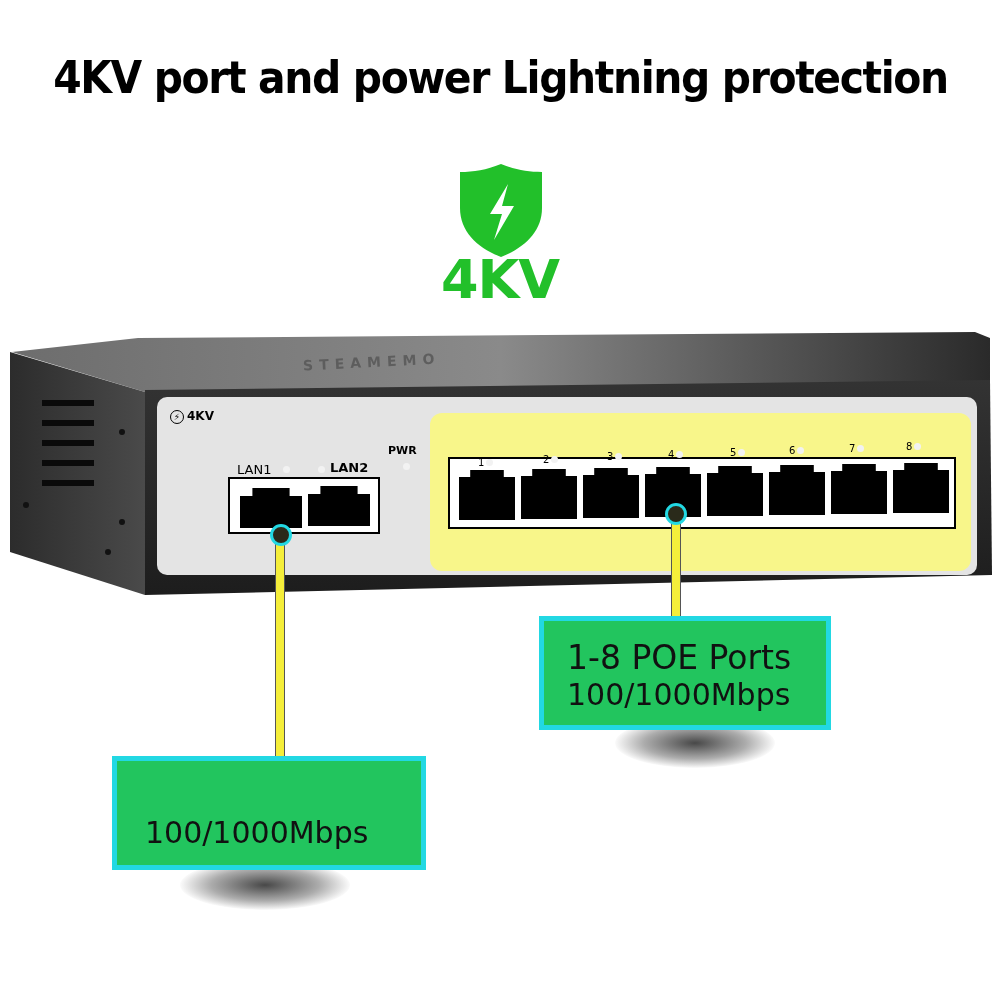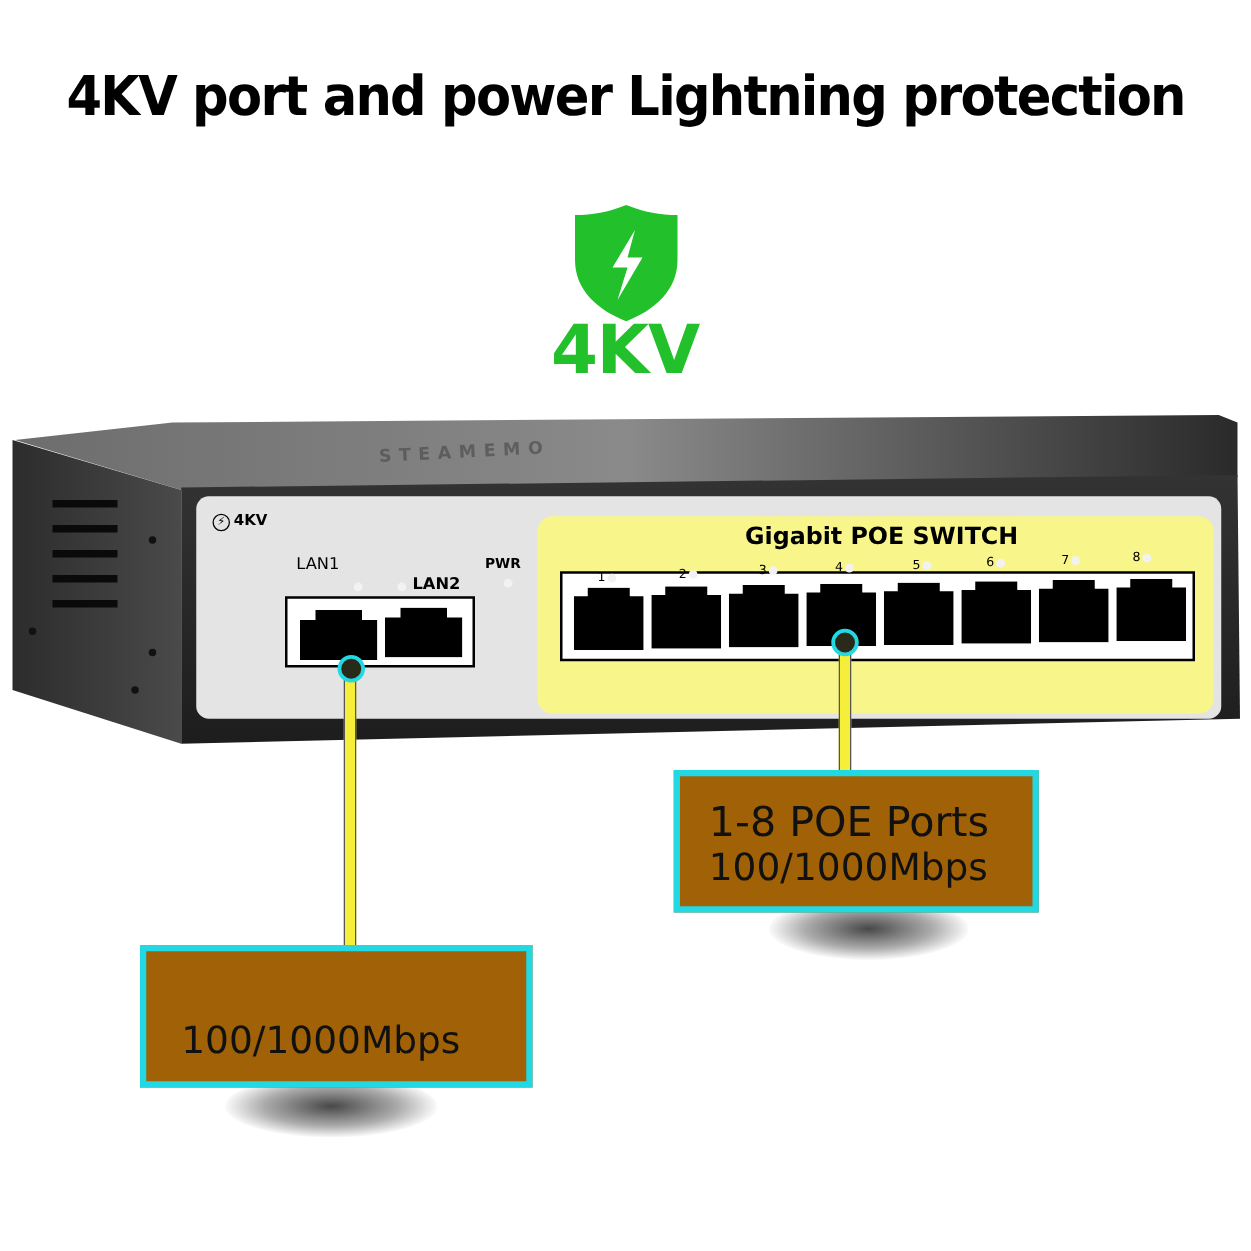--- a/index.html
+++ b/index.html
@@ -8,21 +8,21 @@
   .shield { position:absolute; left:458px; top:162px; width:86px; height:96px; }
   .kv-big { position:absolute; left:420px; top:248px; width:160px; text-align:center; font-family:"DejaVu Sans", sans-serif; font-weight:bold; font-size:54px; color:#22c02a; letter-spacing:-1px; }
 
   
   .device { position:absolute; left:0; top:0; width:1001px; height:1001px; }
   .lbl { position:absolute; font-family:"DejaVu Sans", sans-serif; font-weight:bold; color:#000; }
   .port-num { position:absolute; font-size:10px; color:#000; font-family:"DejaVu Sans", sans-serif; }
   .led { position:absolute; width:7px; height:7px; border-radius:50%; background:#f2f2f2; }
   .rj45 { position:absolute; background:#000; }
 
-  .callout { position:absolute; border:5px solid #22d8e3; background:#a16207; box-sizing:border-box; }
+  .callout { position:absolute; border:5px solid #22d8e3; background:#22c55e; box-sizing:border-box; }
   .callout .t1 { position:absolute; font-family:"DejaVu Sans", sans-serif; font-size:33px; color:#111; white-space:nowrap; }
   .callout .t2 { position:absolute; font-family:"DejaVu Sans", sans-serif; font-size:30px; color:#111; white-space:nowrap; }
   .shadow { position:absolute; border-radius:50%; background:radial-gradient(ellipse at center, rgba(40,40,40,0.85) 0%, rgba(90,90,90,0.5) 45%, rgba(255,255,255,0) 72%); }
   .leader { position:absolute; background:#f5ee3a; border-left:1.5px solid #555; border-right:1.5px solid #555; box-sizing:border-box; }
   .ring { position:absolute; width:22px; height:22px; border-radius:50%; border:3px solid #22d8e3; background:#2a2a1a; box-sizing:border-box; }
 </style>
 </head>
 <body>
 
 <div class="headline">4KV port and power Lightning protection</div>
@@ -78,29 +78,28 @@
     <rect x="449" y="458" width="506" height="70" fill="#fff" stroke="#000" stroke-width="2"></rect>
   </svg>
 
   <div class="lbl" style="left:303px;top:354px;font-size:14px;color:#555;letter-spacing:6px;transform:rotate(-3deg);opacity:0.8">STEAMEMO</div>
 
   <div class="lbl" style="left:170px;top:409px;font-size:12px;"><span style="display:inline-block;width:12px;height:12px;border:1.5px solid #000;border-radius:50%;font-size:9px;line-height:12px;text-align:center;margin-right:3px">⚡</span><span>4KV</span></div>
 
   <div class="lbl" style="left:388px;top:444px;font-size:11px;">PWR</div>
   <div class="led" style="left:403px;top:463px"></div>
 
-  <div class="lbl" style="left:237px;top:444px;font-size:13px;font-weight:normal">LAN1</div>
+  <div class="lbl" style="left:237px;top:462px;font-size:13px;font-weight:normal">LAN1</div>
   <div class="led" style="left:283px;top:466px"></div>
   <div class="led" style="left:318px;top:466px"></div>
   <div class="lbl" style="left:330px;top:460px;font-size:13px;font-weight:bold">LAN2</div>
 
   <div class="rj45" style="left:240px;top:488px;width:62px;height:40px;clip-path:polygon(0 20%,20% 20%,20% 0,80% 0,80% 20%,100% 20%,100% 100%,0 100%)"></div>
   <div class="rj45" style="left:308px;top:486px;width:62px;height:40px;clip-path:polygon(0 20%,20% 20%,20% 0,80% 0,80% 20%,100% 20%,100% 100%,0 100%)"></div>
 
-  <div class="lbl" style="left:596px;top:418px;font-size:19px;">Gigabit POE SWITCH</div>
 
   <div class="port-num" style="left:478px;top:457px">1</div>
   <div class="led" style="left:486px;top:459px"></div>
   <div class="port-num" style="left:543px;top:454px">2</div>
   <div class="led" style="left:551px;top:456px"></div>
   <div class="port-num" style="left:607px;top:451px">3</div>
   <div class="led" style="left:615px;top:453px"></div>
   <div class="port-num" style="left:668px;top:449px">4</div>
   <div class="led" style="left:676px;top:451px"></div>
   <div class="port-num" style="left:730px;top:447px">5</div>

